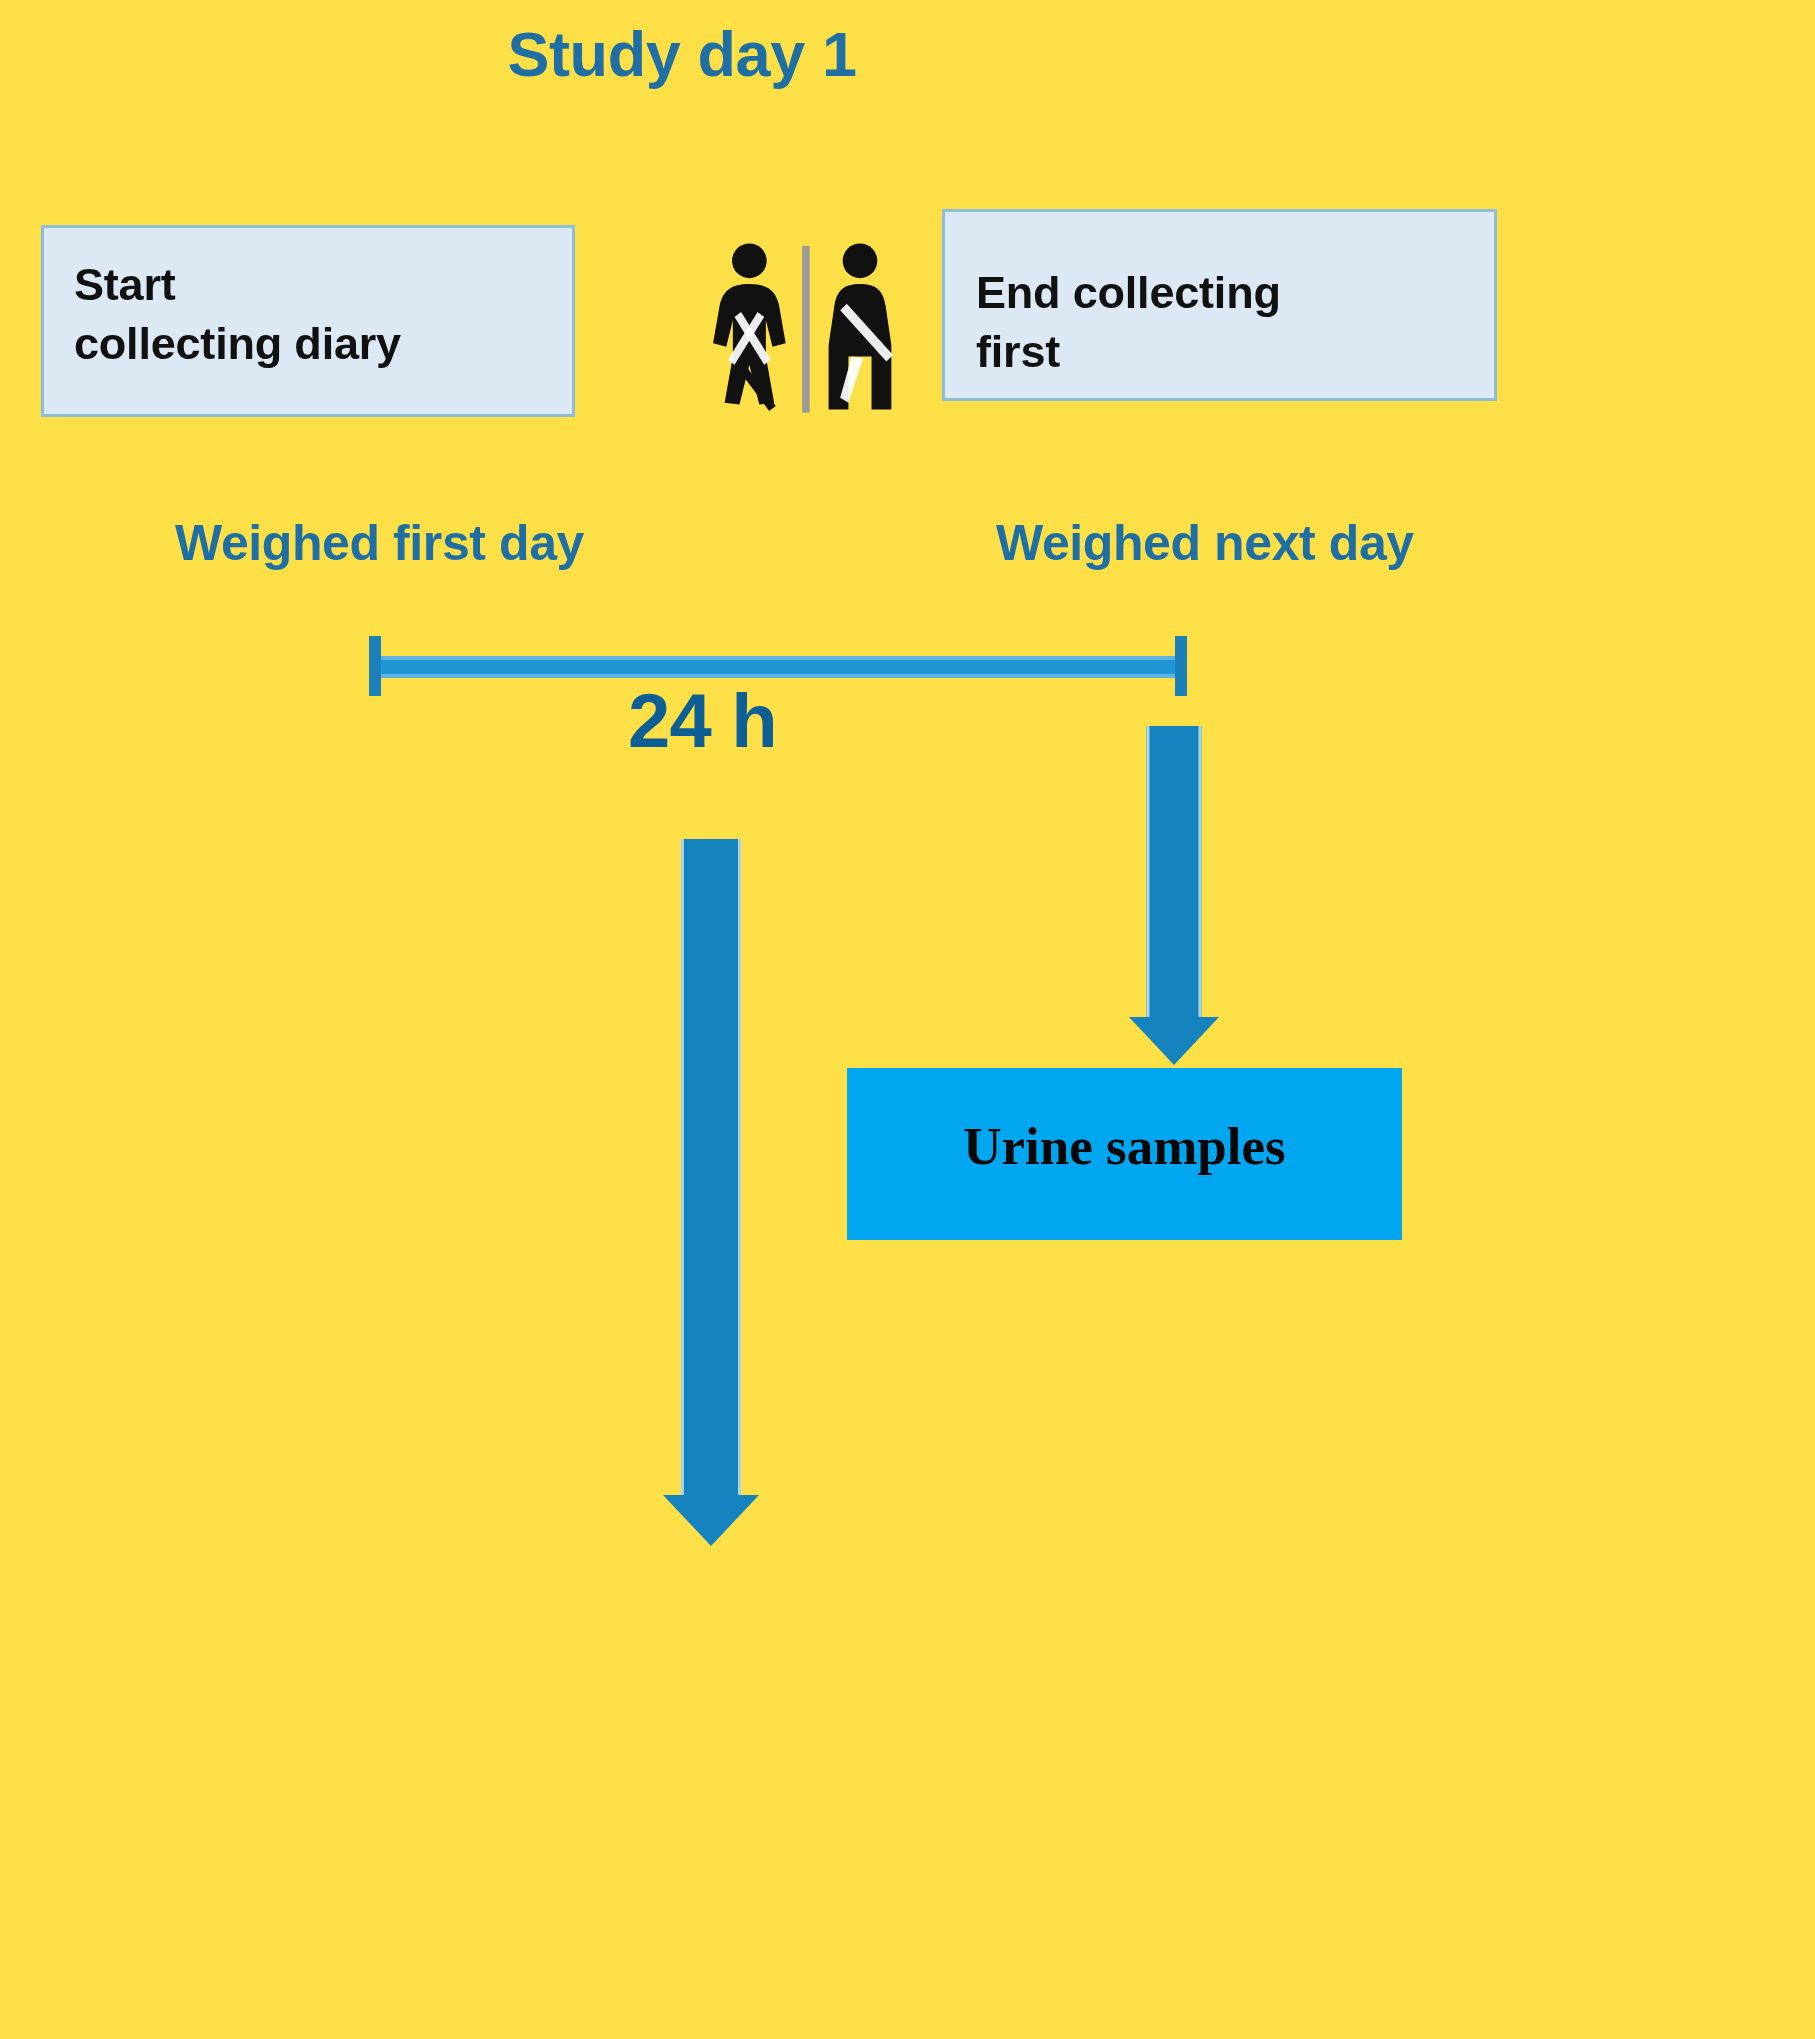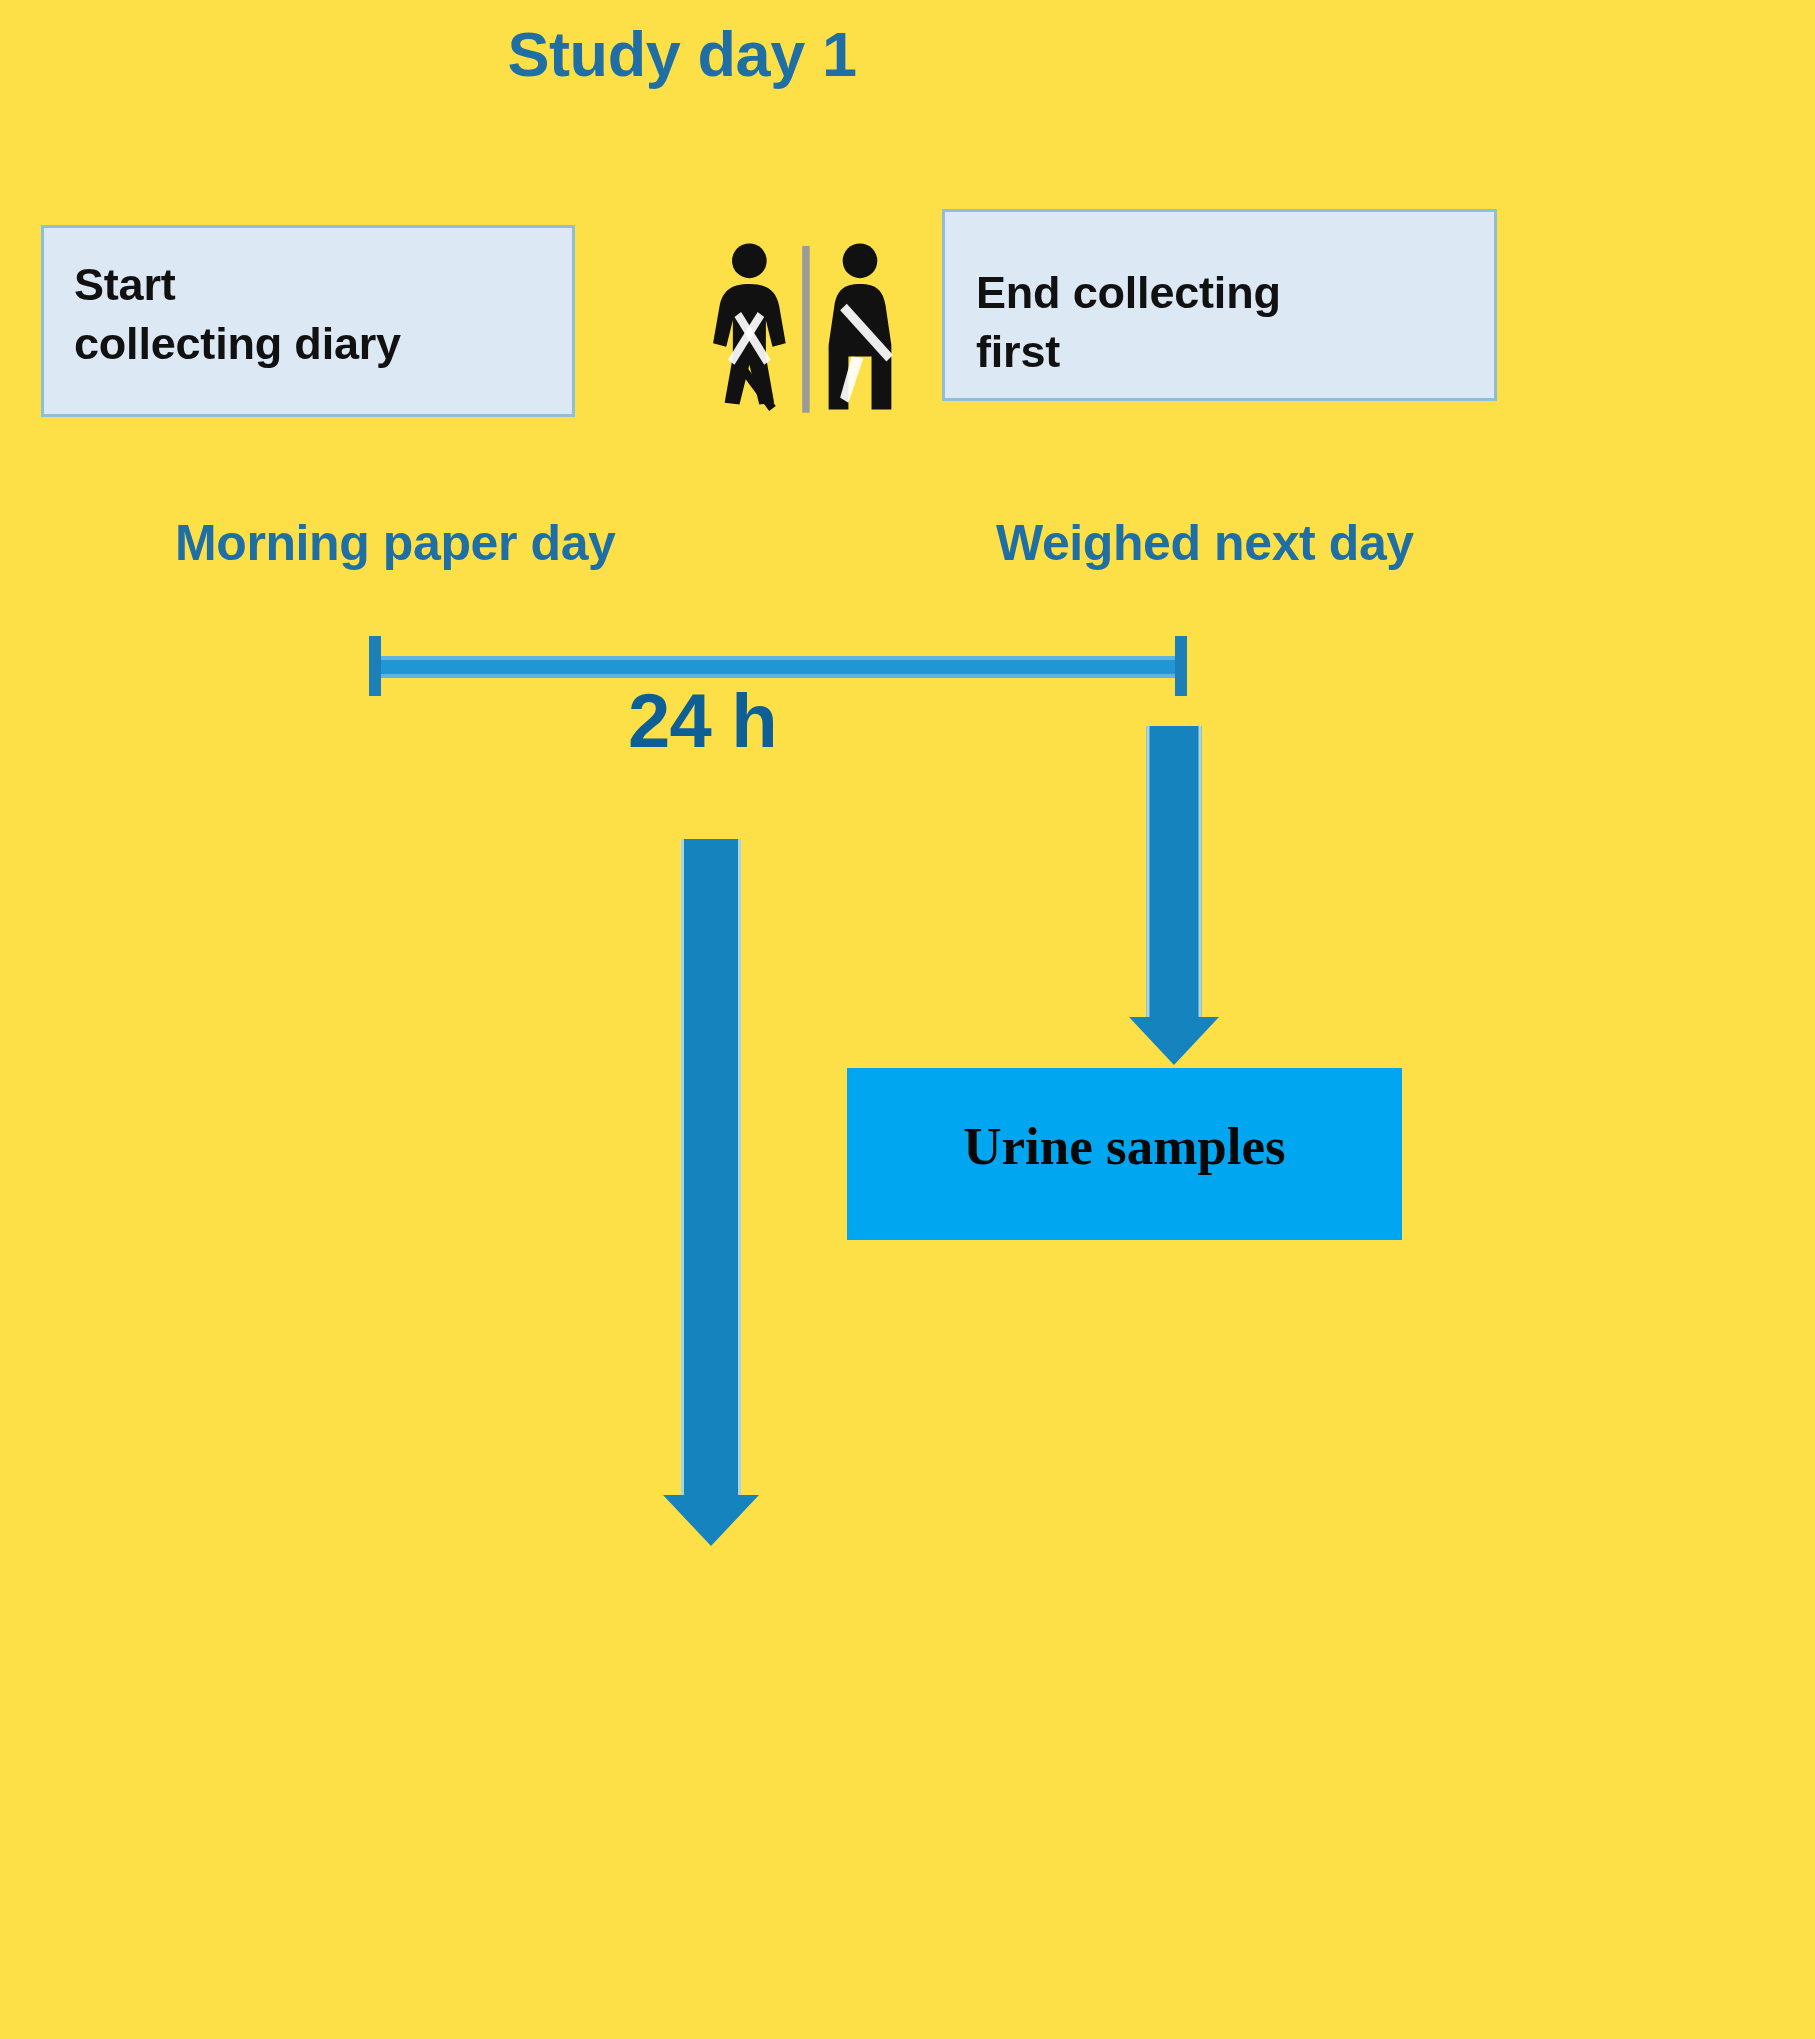--- a/index.html
+++ b/index.html
@@ -254,21 +254,21 @@
     </svg>
   </div>
 
   <div class="lightbox" id="box-end">
     <div class="txt">
       <div>End collecting</div>
       <div>first</div>
     </div>
   </div>
 
-  <div class="morning" id="morning-first">Morning paper day</div>
+  <div class="morning" id="morning-first">Weighed first day</div>
   <div class="morning" id="morning-next">Weighed next day</div>
 
   <div id="span-bar">
     <div class="cap left"></div>
     <div class="rail"></div>
     <div class="cap right"></div>
   </div>
 
   <div id="label-24h">24 h</div>
 

